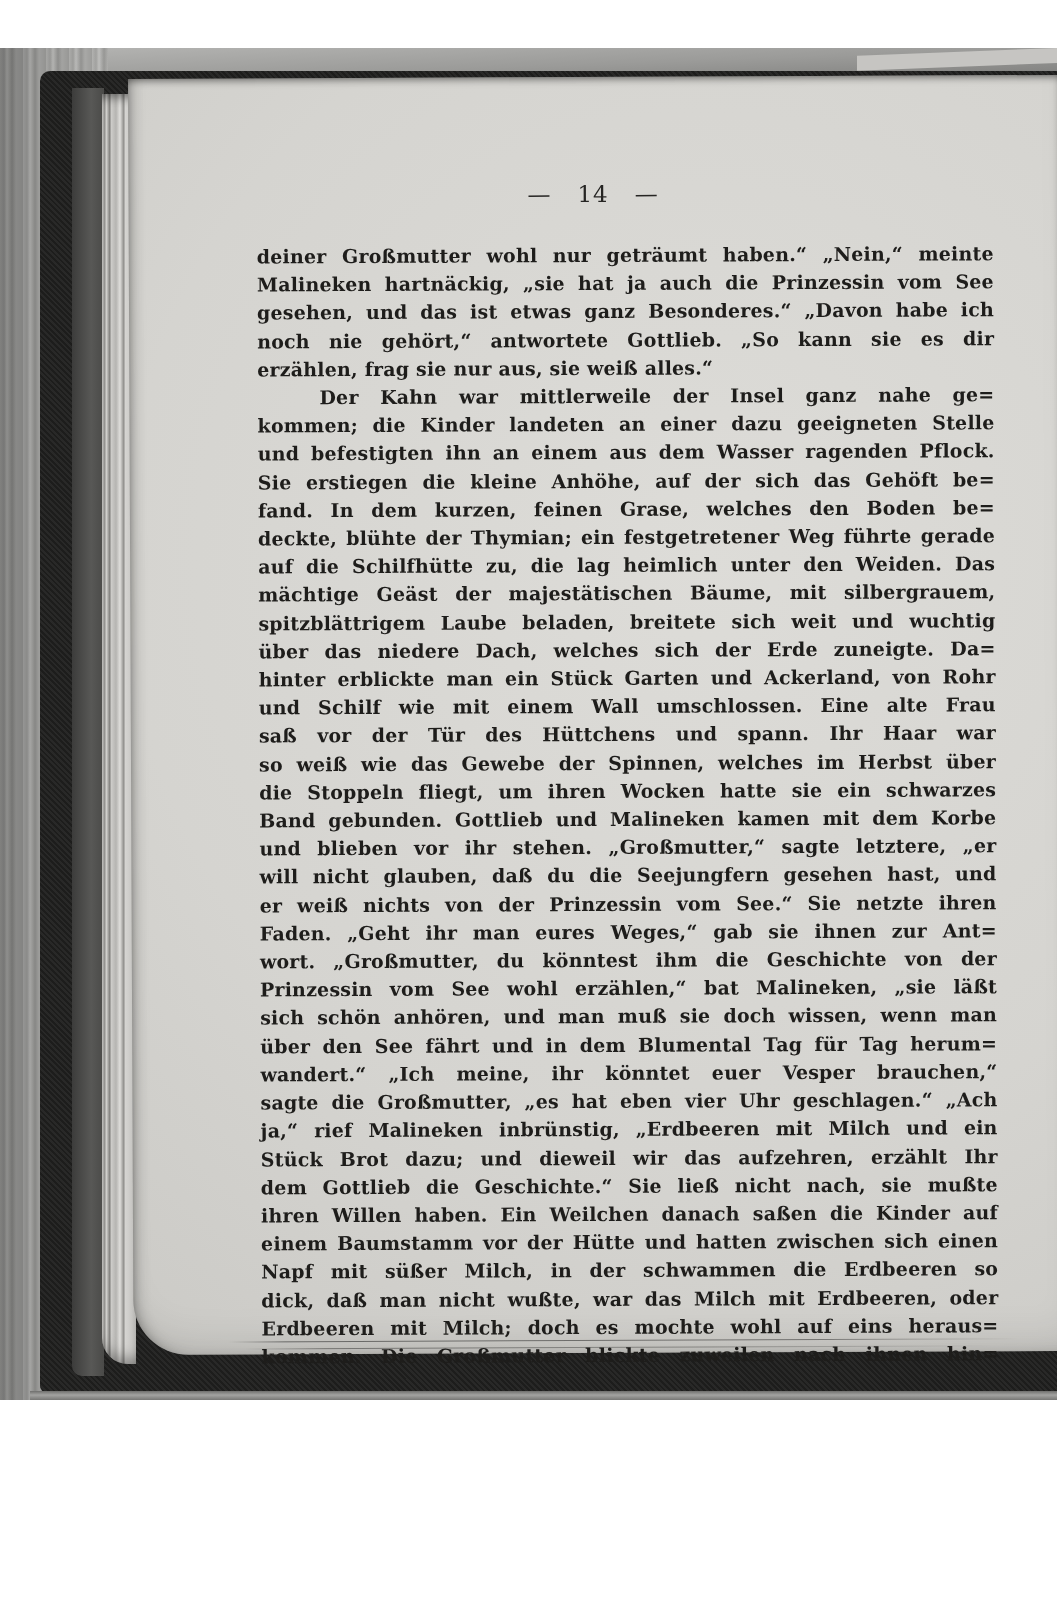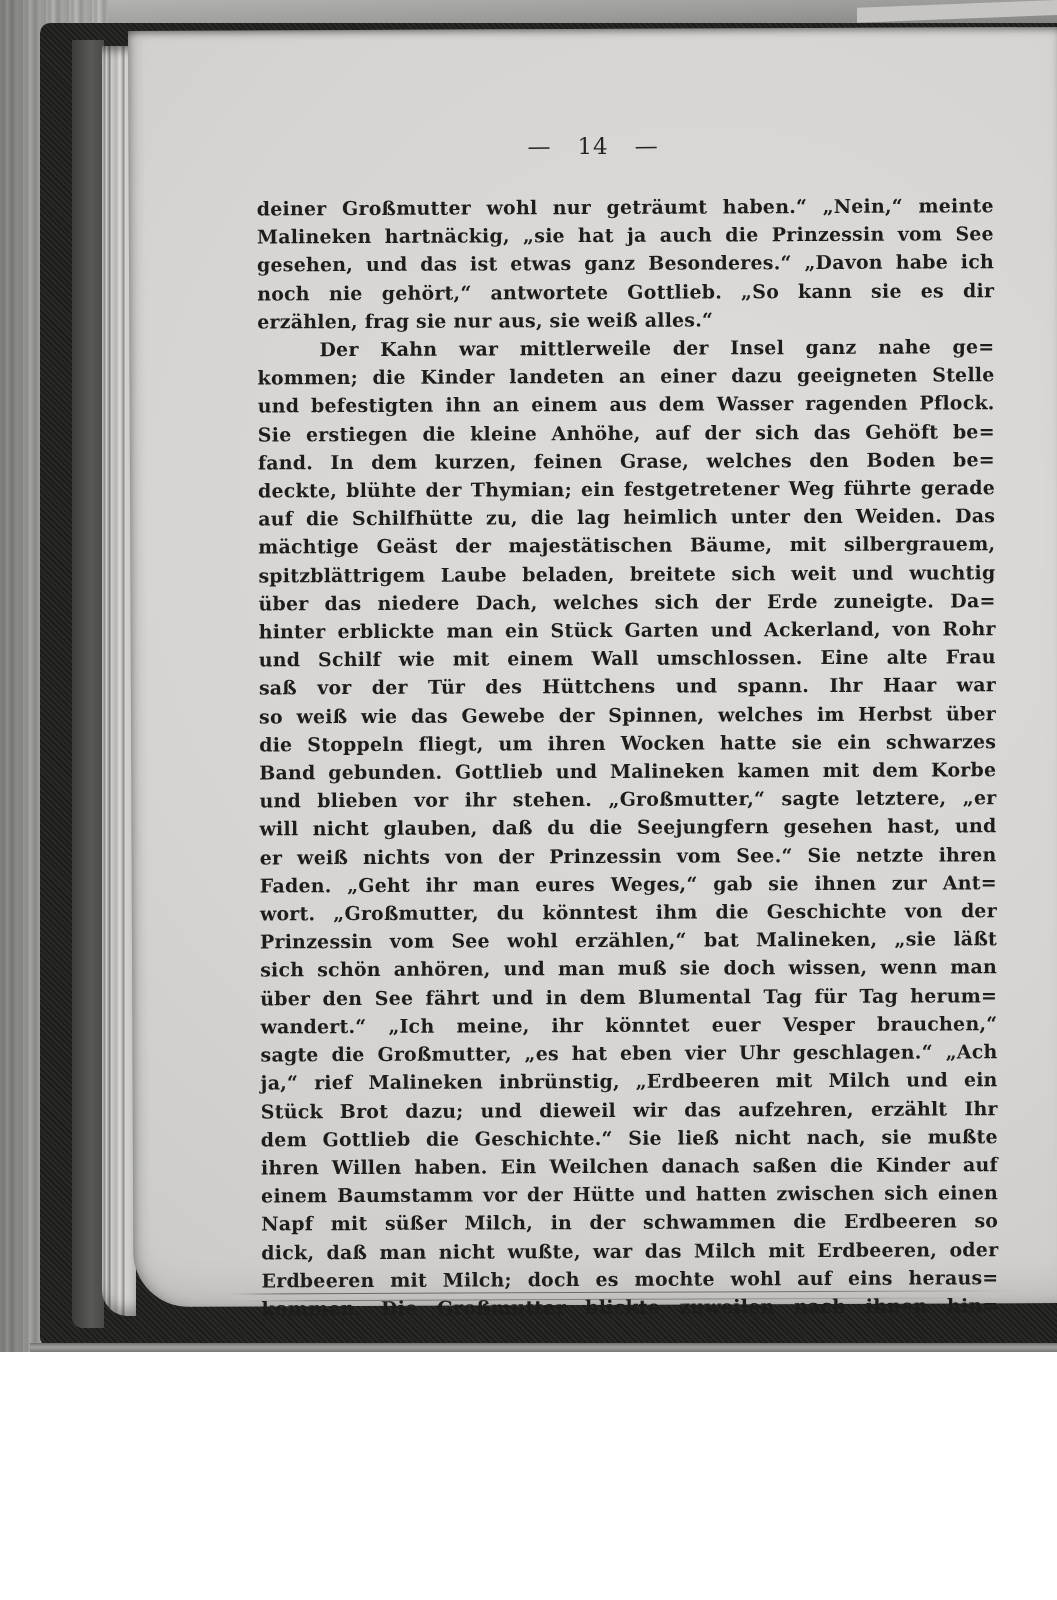--- a/index.html
+++ b/index.html
@@ -16,20 +16,21 @@
     height: 1352px;
     
     background:
       linear-gradient(90deg, rgba(0,0,0,0.30) 0px, rgba(0,0,0,0.10) 40px, rgba(0,0,0,0) 120px),
       repeating-linear-gradient(90deg,
         #b8b8b6 0px, #a6a6a4 4px,
         #c3c3c1 7px, #9a9a98 12px,
         #b0b0ae 16px, #a2a2a0 23px),
       #a9a9a7;
     overflow: hidden;
+    margin-top: 48px;
   }
   
   .top-plank {
     position: absolute;
     left: 108px; right: 0; top: 0; height: 27px;
     background: linear-gradient(178deg, #b2b2b0 0%, #9b9b99 55%, #828280 100%);
   }
   .top-page-sliver {
     position: absolute;
     right: 0; top: 0; width: 200px; height: 15px;

